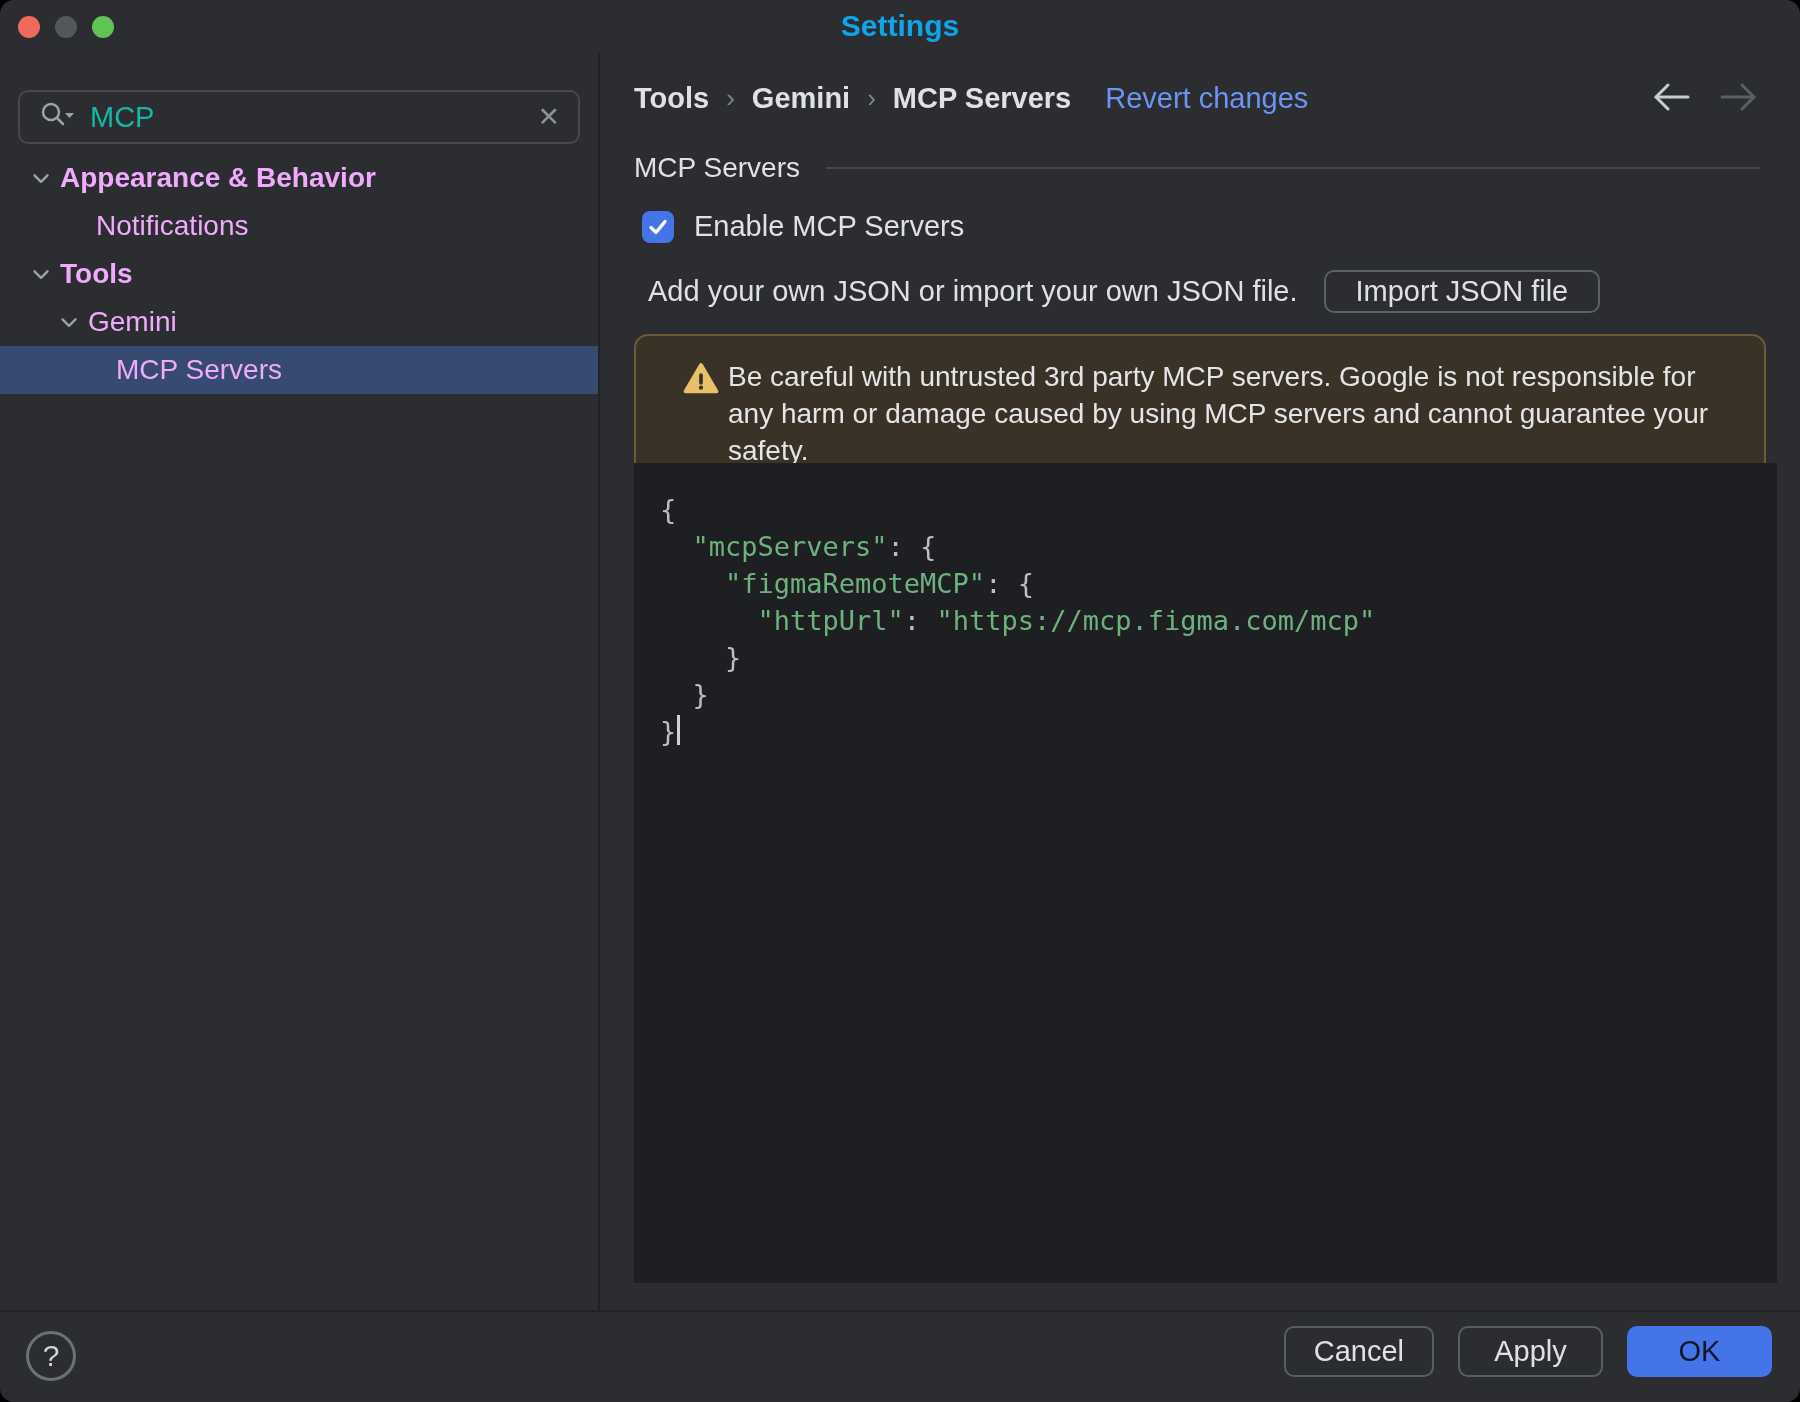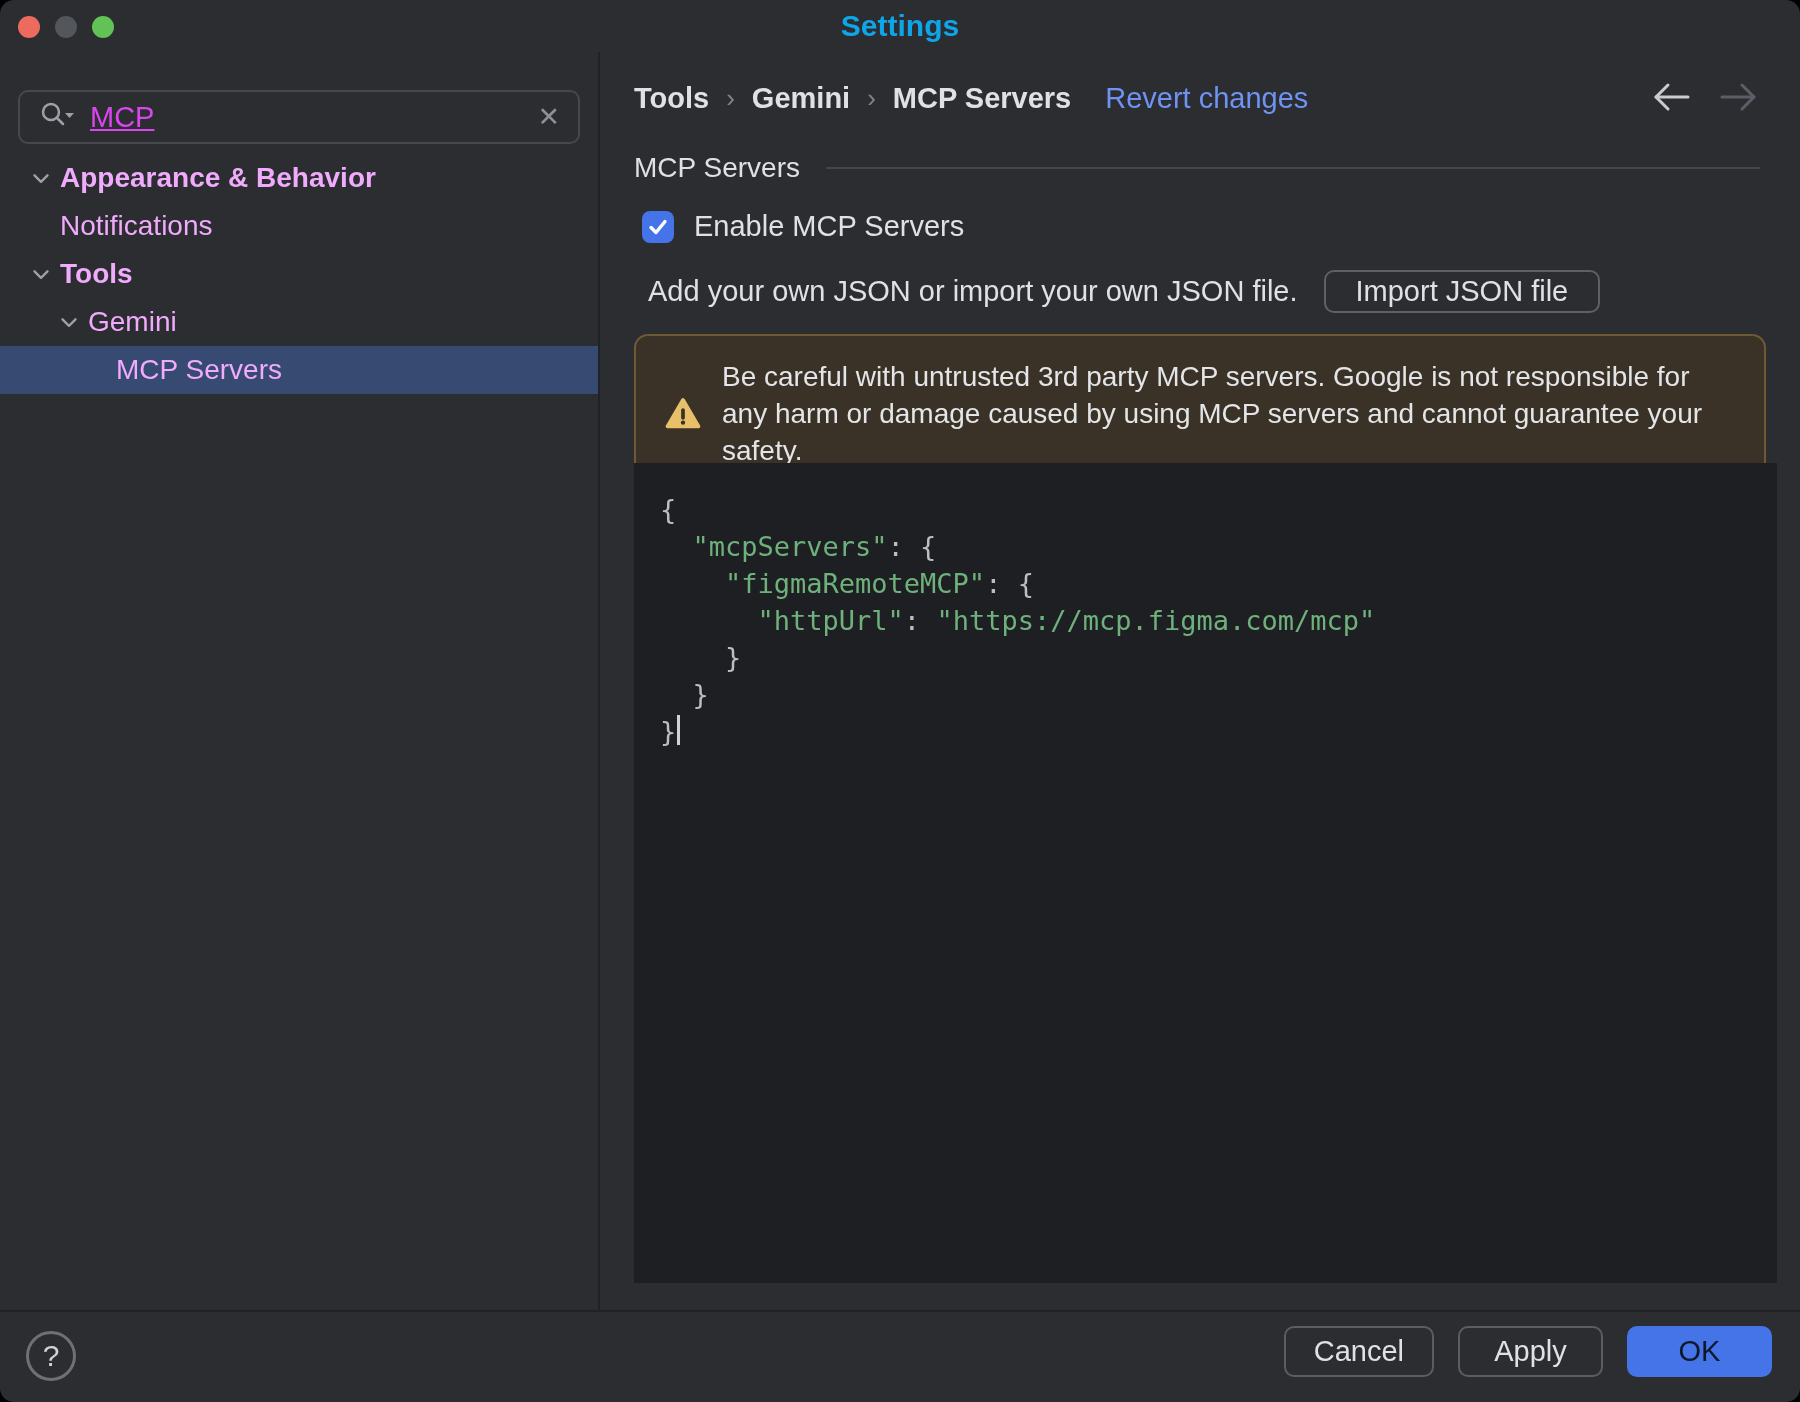--- a/index.html
+++ b/index.html
@@ -18,21 +18,21 @@
   .win-title { text-align:center; line-height:52px; font-size:30px;
                font-weight:bold; color:#0ea5e9; }
 
   
   .main { position:absolute; top:52px; bottom:92px; left:0; right:0; display:flex; }
   .sidebar { width:600px; box-sizing:border-box; border-right:2px solid #202226; }
 
   .search-box { box-sizing:border-box; width:562px; height:54px;
                 margin:38px 0 0 18px; border:2px solid #46484d; border-radius:10px;
                 display:flex; align-items:center; padding:0 18px; }
-  .search-text { flex:1; margin-left:14px; font-size:29px; color:#d946ef;text-decoration:underline; }
+  .search-text { flex:1; margin-left:14px; font-size:29px; color:#14b8a6; }
   .clear-x { font-size:27px; color:#8c9097; }
 
   .tree { margin-top:10px; }
   .tree-row { height:48px; display:flex; align-items:center; font-size:28px;
               color:#f0abfc; box-sizing:border-box; cursor:default; }
   .tree-row.selected { background:var(--selection,#364a72); }
   .tree-row.bold { font-weight:bold; }
   .chev-box { width:32px; display:inline-flex; align-items:center; }
 
   
@@ -55,21 +55,21 @@
               align-items:center; justify-content:center; }
 
   .add-row { position:absolute; left:48px; top:208px; height:62px;
              display:flex; align-items:center; font-size:29px; }
   .import-btn { margin-left:26px; height:43px; padding:0 30px;
                 border:2px solid #5d6066; border-radius:10px; background:transparent;
                 color:#dfe1e5; font-size:29px; font-family:inherit; }
 
   .warning { position:absolute; left:34px; top:282px; width:1132px; box-sizing:border-box;
              background:var(--warning-bg,#3a3226); border:2px solid var(--warning-border,#6e5b35);
-             border-radius:14px; padding:22px 36px 22px 28px; display:flex; gap:20px;align-items:center; }
+             border-radius:14px; padding:22px 36px 22px 46px; display:flex; gap:8px; }
   .warning-text { font-size:28px; line-height:37px; color:#e3e5e8; }
   .warn-icon { flex:0 0 auto; margin-top:4px; }
 
   .editor { position:absolute; left:34px; top:411px; width:1143px; height:820px;
             box-sizing:border-box; background:var(--editor-bg,#1e1f22);
             padding:28px 0 0 26px; font-family:"DejaVu Sans Mono", monospace;
             font-size:27px; line-height:37px; white-space:pre; cursor:text; }
   .tok-p { color:var(--code-punct,#bcbec4); }
   .tok-g { color:var(--code-string,#6fb17c); }
   .caret { display:inline-block; width:3px; height:30px; background:#d0d2d6;
@@ -119,21 +119,21 @@
       </div>
       <div class="tree" id="tree">
           <div class="tree-row bold" style="padding-left: 28px;">
             <span class="chev-box">
               <svg width="26" height="26" viewBox="0 0 24 24">
                 <polyline points="6,9.5 12,15.5 18,9.5" fill="none" stroke="#9da0a8" stroke-width="2.2" stroke-linecap="round" stroke-linejoin="round"></polyline>
               </svg>
             </span>
             <span>Appearance &amp; Behavior</span>
           </div>
-          <div class="tree-row" style="padding-left: 28px;">
+          <div class="tree-row" style="padding-left: 64px;">
             <span class="chev-box"></span>
             <span>Notifications</span>
           </div>
           <div class="tree-row bold" style="padding-left: 28px;">
             <span class="chev-box">
               <svg width="26" height="26" viewBox="0 0 24 24">
                 <polyline points="6,9.5 12,15.5 18,9.5" fill="none" stroke="#9da0a8" stroke-width="2.2" stroke-linecap="round" stroke-linejoin="round"></polyline>
               </svg>
             </span>
             <span>Tools</span>

